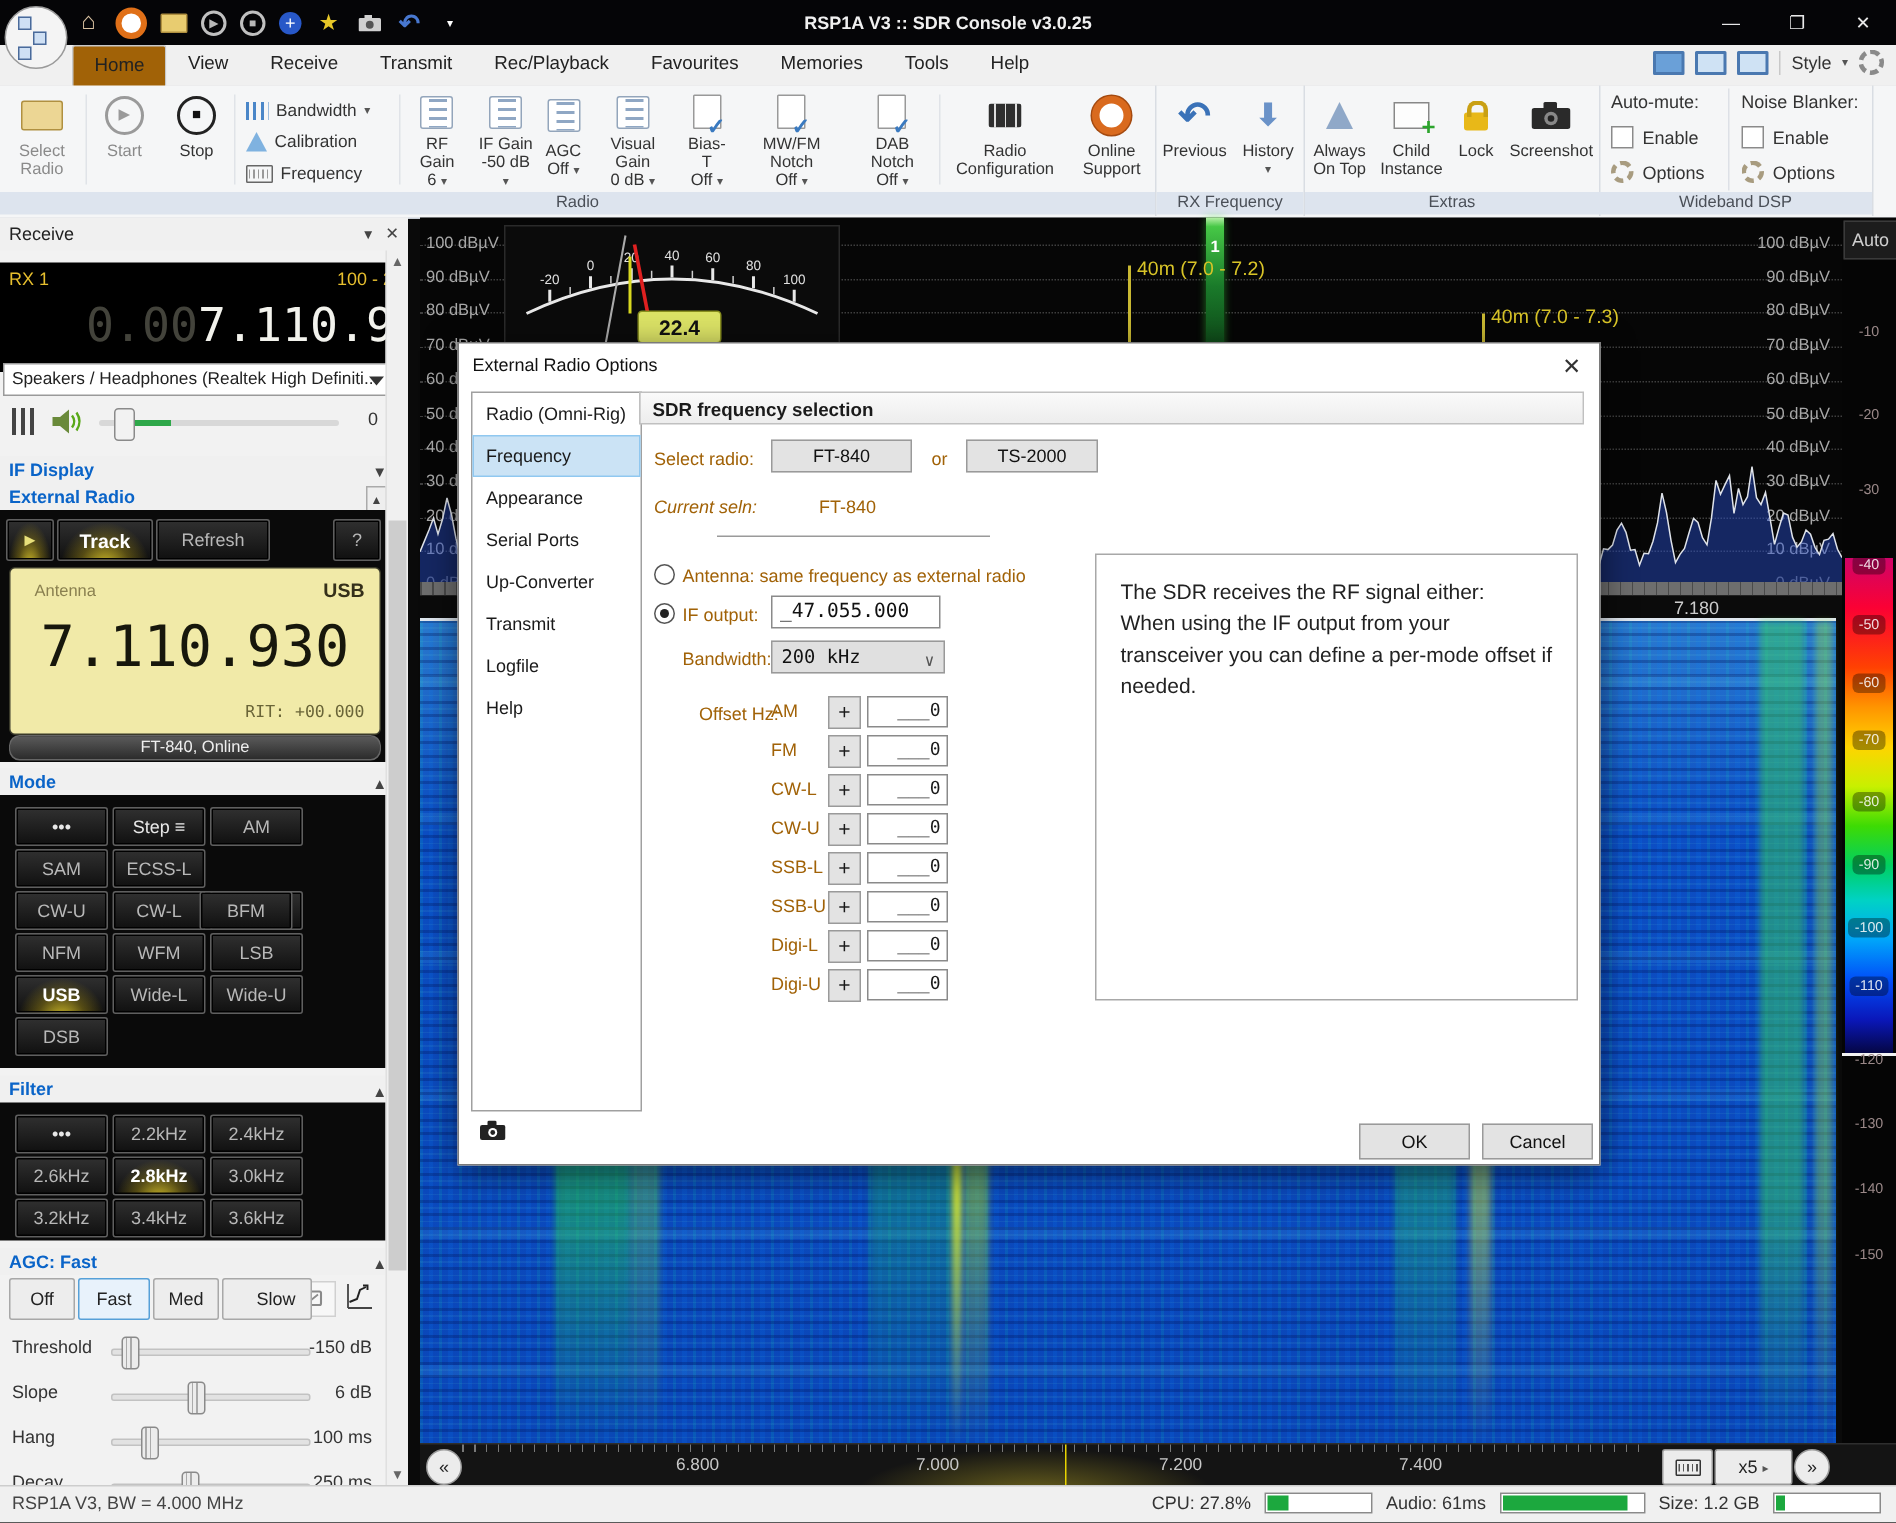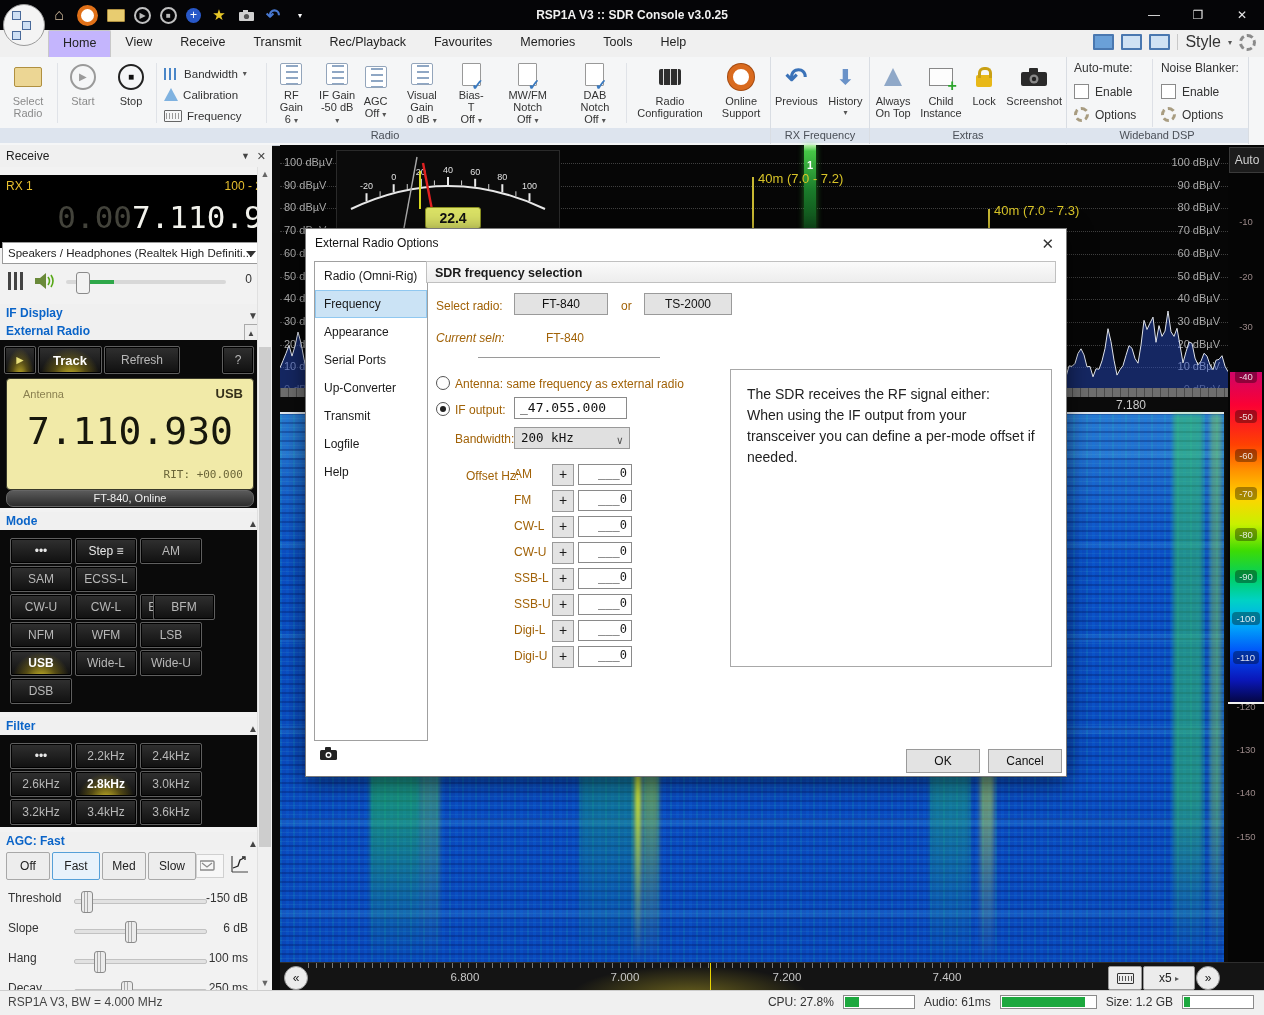--- a/index.html
+++ b/index.html
@@ -17,27 +17,27 @@
   .circ{border-radius:50%;}
   #win-title{position:absolute;left:0;right:0;top:0;height:30px;display:flex;align-items:center;
     justify-content:center;color:#f0f0f0;font-size:12px;font-weight:bold;pointer-events:none;}
   #win-btns{position:absolute;right:0;top:0;height:30px;display:flex;}
   .wbtn{width:44px;height:30px;color:#e8e8e8;font-size:12px;display:flex;align-items:center;justify-content:center;}
 
   
   #menubar{position:absolute;left:0;top:30px;width:1264px;height:27px;background:#f0f0f0;border-bottom:1px solid #d5d5d5;}
   #tabs{position:absolute;left:48px;top:0;height:27px;display:flex;}
   .tab{padding:5px 14px 0 14px;font-size:12.5px;color:#222;height:22px;}
-  .tab.active{background:#c4b5fd;border:1px solid #c8c8c8;border-bottom:none;border-radius:2px 2px 0 0;}
+  .tab.active{background:#a16207;border:1px solid #c8c8c8;border-bottom:none;border-radius:2px 2px 0 0;}
   #menu-right{position:absolute;right:8px;top:3px;display:flex;align-items:center;gap:7px;}
   .monitor{width:17px;height:12px;border:2px solid #4a78b0;background:#cfe2f4;border-radius:1px;}
   .monitor.m1{background:#6aa0d8;}
   .vsep{width:1px;height:16px;background:#c8c8c8;}
   .gear{width:11px;height:11px;border:3px dashed #8a8a8a;border-radius:50%;}
-  .style-lab{font-size:16px;color:#333;}
+  .style-lab{font-size:12px;color:#333;}
 
   
   #ribbon{position:absolute;left:0;top:57px;width:1264px;height:88px;background:#f5f6f7;border-bottom:1px solid #c9ced6;}
   .rgroup{position:absolute;top:0;height:87px;border-right:1px solid #d9dde3;}
   .rg-label{position:absolute;left:0;right:0;bottom:1px;height:15px;background:#dde4ee;
     font-size:11px;color:#4a4f57;text-align:center;line-height:15px;}
   .rg-body{position:absolute;left:0;right:0;top:2px;height:68px;display:flex;align-items:stretch;}
   .rbig{display:flex;flex-direction:column;align-items:center;justify-content:flex-start;
     padding:3px 4px 0 4px;font-size:11px;color:#333;text-align:center;line-height:12px;}
   .rbig .ric{height:30px;display:flex;align-items:center;justify-content:center;margin-bottom:3px;}
@@ -648,21 +648,21 @@
     </div>
     <div id="mode-panel" class="blackpanel" style="top:385px;height:182px;">
         <div class="dkbtn mbtn lite" style="left: 10px; top: 8px;">•••</div>
         <div class="dkbtn mbtn lite" style="left: 75px; top: 8px;">Step ≡</div>
         <div class="dkbtn mbtn" style="left: 140px; top: 8px;">AM</div>
         <div class="dkbtn mbtn" style="left: 10px; top: 36px;">SAM</div>
         <div class="dkbtn mbtn" style="left: 75px; top: 36px;">ECSS-L</div>
         <div class="dkbtn mbtn" style="left: 140px; top: 44px; margin-top: 20px;">ECSS-U</div>
         <div class="dkbtn mbtn" style="left: 10px; top: 64px;">CW-U</div>
         <div class="dkbtn mbtn" style="left: 75px; top: 64px;">CW-L</div>
-        <div class="dkbtn mbtn" style="left: 153px; top: 64px;">BFM</div>
+        <div class="dkbtn mbtn" style="left: 133px; top: 64px;">BFM</div>
         <div class="dkbtn mbtn" style="left: 10px; top: 92px;">NFM</div>
         <div class="dkbtn mbtn" style="left: 75px; top: 92px;">WFM</div>
         <div class="dkbtn mbtn" style="left: 140px; top: 92px;">LSB</div>
         <div class="dkbtn mbtn glow" style="left: 10px; top: 120px;">USB</div>
         <div class="dkbtn mbtn" style="left: 75px; top: 120px;">Wide-L</div>
         <div class="dkbtn mbtn" style="left: 140px; top: 120px;">Wide-U</div>
         <div class="dkbtn mbtn" style="left: 10px; top: 148px;">DSB</div>
       </div>
 
     <div class="lp-head" style="top:572px;">
@@ -694,21 +694,21 @@
       <span style="position:absolute;left:230px;top:2px;">
         <svg width="20" height="20" viewBox="0 0 20 20">
             <path d="M2,18 L2,2 M2,18 L18,18" stroke="#444" stroke-width="1.2" fill="none"></path>
             <path d="M3,14 8,12 10,6 14,4" stroke="#222" stroke-width="1.3" fill="none"></path>
             <path d="M12,3 15,3 15,6" stroke="#222" stroke-width="1.3" fill="none"></path>
           </svg>
       </span>
     <div class="agcbtn" style="left: 6px; width: 42px;">Off</div>
         <div class="agcbtn active" style="left: 52px; width: 46px;">Fast</div>
         <div class="agcbtn" style="left: 102px; width: 42px;">Med</div>
-        <div class="agcbtn" style="left: 148px; width: 46px;">Slow</div>
+        <div class="agcbtn" style="left: 148px; width: 46px; padding-left: 12px;">Slow</div>
       </div>
     <div id="sliders">
         <div class="sl-row" style="top: 742px;">
           <span class="sl-lab">Threshold</span>
           <div class="sl-track">
             <div class="sl-thumb" style="left: 6px;"></div>
           </div>
           <span class="sl-val">-150 dB</span>
         </div>
         <div class="sl-row" style="top: 772px;">

